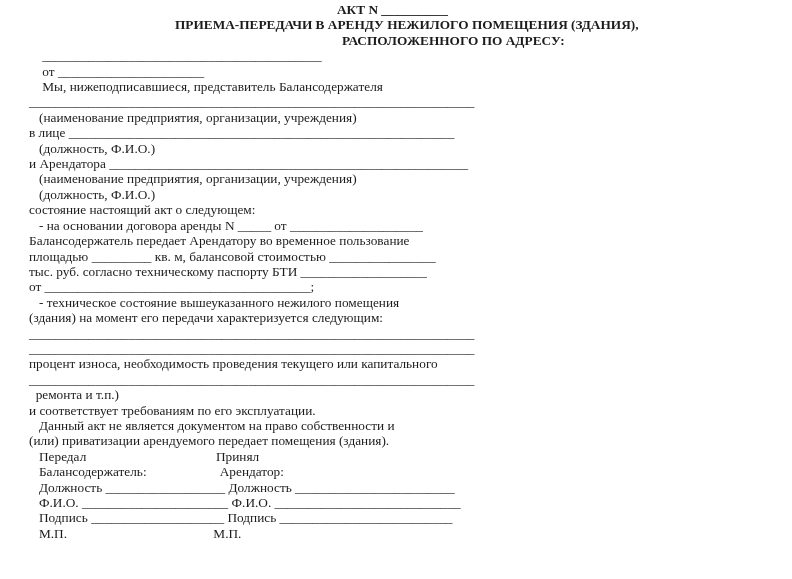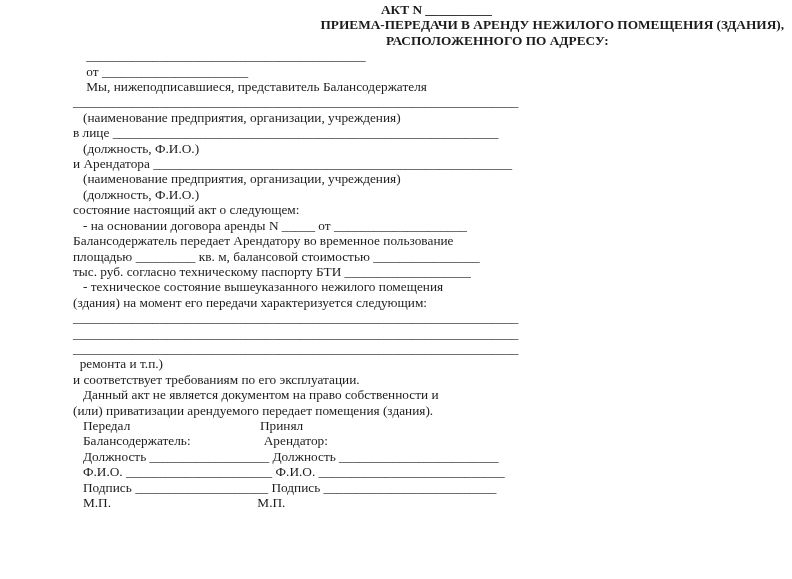--- a/index.html
+++ b/index.html
@@ -16,26 +16,25 @@
     font-family: "Liberation Serif", "DejaVu Serif", serif;
     font-size: 13.3px;
     line-height: 15.4px;
     color: #1c1c1c;
     padding: 2px 8px 0 29px;
   }
   .line {
     white-space: pre;
     min-height: 15.4px;
     overflow: visible;
-    margin-left: 44px;
   }
   .bold { font-weight: 700; }
   
   .t1 { padding-left: 308px; }
-  .t2 { padding-left: 146px; text-align: right; }
+  .t2 { padding-left: 146px; }
   .t3 { padding-left: 313px; }
 </style>
 </head>
 <body>
 
 <div class="page">
   <div>
     <div class="line bold t1">АКТ N __________</div>
     <div class="line bold t2">ПРИЕМА-ПЕРЕДАЧИ В АРЕНДУ НЕЖИЛОГО ПОМЕЩЕНИЯ (ЗДАНИЯ),</div>
     <div class="line bold t3">РАСПОЛОЖЕННОГО ПО АДРЕСУ:</div>
@@ -49,24 +48,26 @@
       <div class="line">в лице __________________________________________________________</div>
       <div class="line">   (должность, Ф.И.О.)</div>
       <div class="line">и Арендатора ______________________________________________________</div>
       <div class="line">   (наименование предприятия, организации, учреждения)</div>
       <div class="line">   (должность, Ф.И.О.)</div>
       <div class="line">состояние настоящий акт о следующем:</div>
       <div class="line">   - на основании договора аренды N _____ от ____________________</div>
       <div class="line">Балансодержатель передает Арендатору во временное пользование</div>
       <div class="line">площадью _________ кв. м, балансовой стоимостью ________________</div>
       <div class="line">тыс. руб. согласно техническому паспорту БТИ ___________________</div>
+      <div class="line">от ________________________________________;</div>
       <div class="line">   - техническое состояние вышеуказанного нежилого помещения</div>
       <div class="line">(здания) на момент его передачи характеризуется следующим:</div>
       <div class="line">___________________________________________________________________</div>
       <div class="line">___________________________________________________________________</div>
+      <div class="line">процент износа, необходимость проведения текущего или капитального</div>
       <div class="line">___________________________________________________________________</div>
       <div class="line">  ремонта и т.п.)</div>
       <div class="line">и соответствует требованиям по его эксплуатации.</div>
       <div class="line">   Данный акт не является документом на право собственности и</div>
       <div class="line">(или) приватизации арендуемого передает помещения (здания).</div>
       <div class="line">   Передал                                       Принял</div>
       <div class="line">   Балансодержатель:                      Арендатор:</div>
       <div class="line">   Должность __________________ Должность ________________________</div>
       <div class="line">   Ф.И.О. ______________________ Ф.И.О. ____________________________</div>
       <div class="line">   Подпись ____________________ Подпись __________________________</div>

